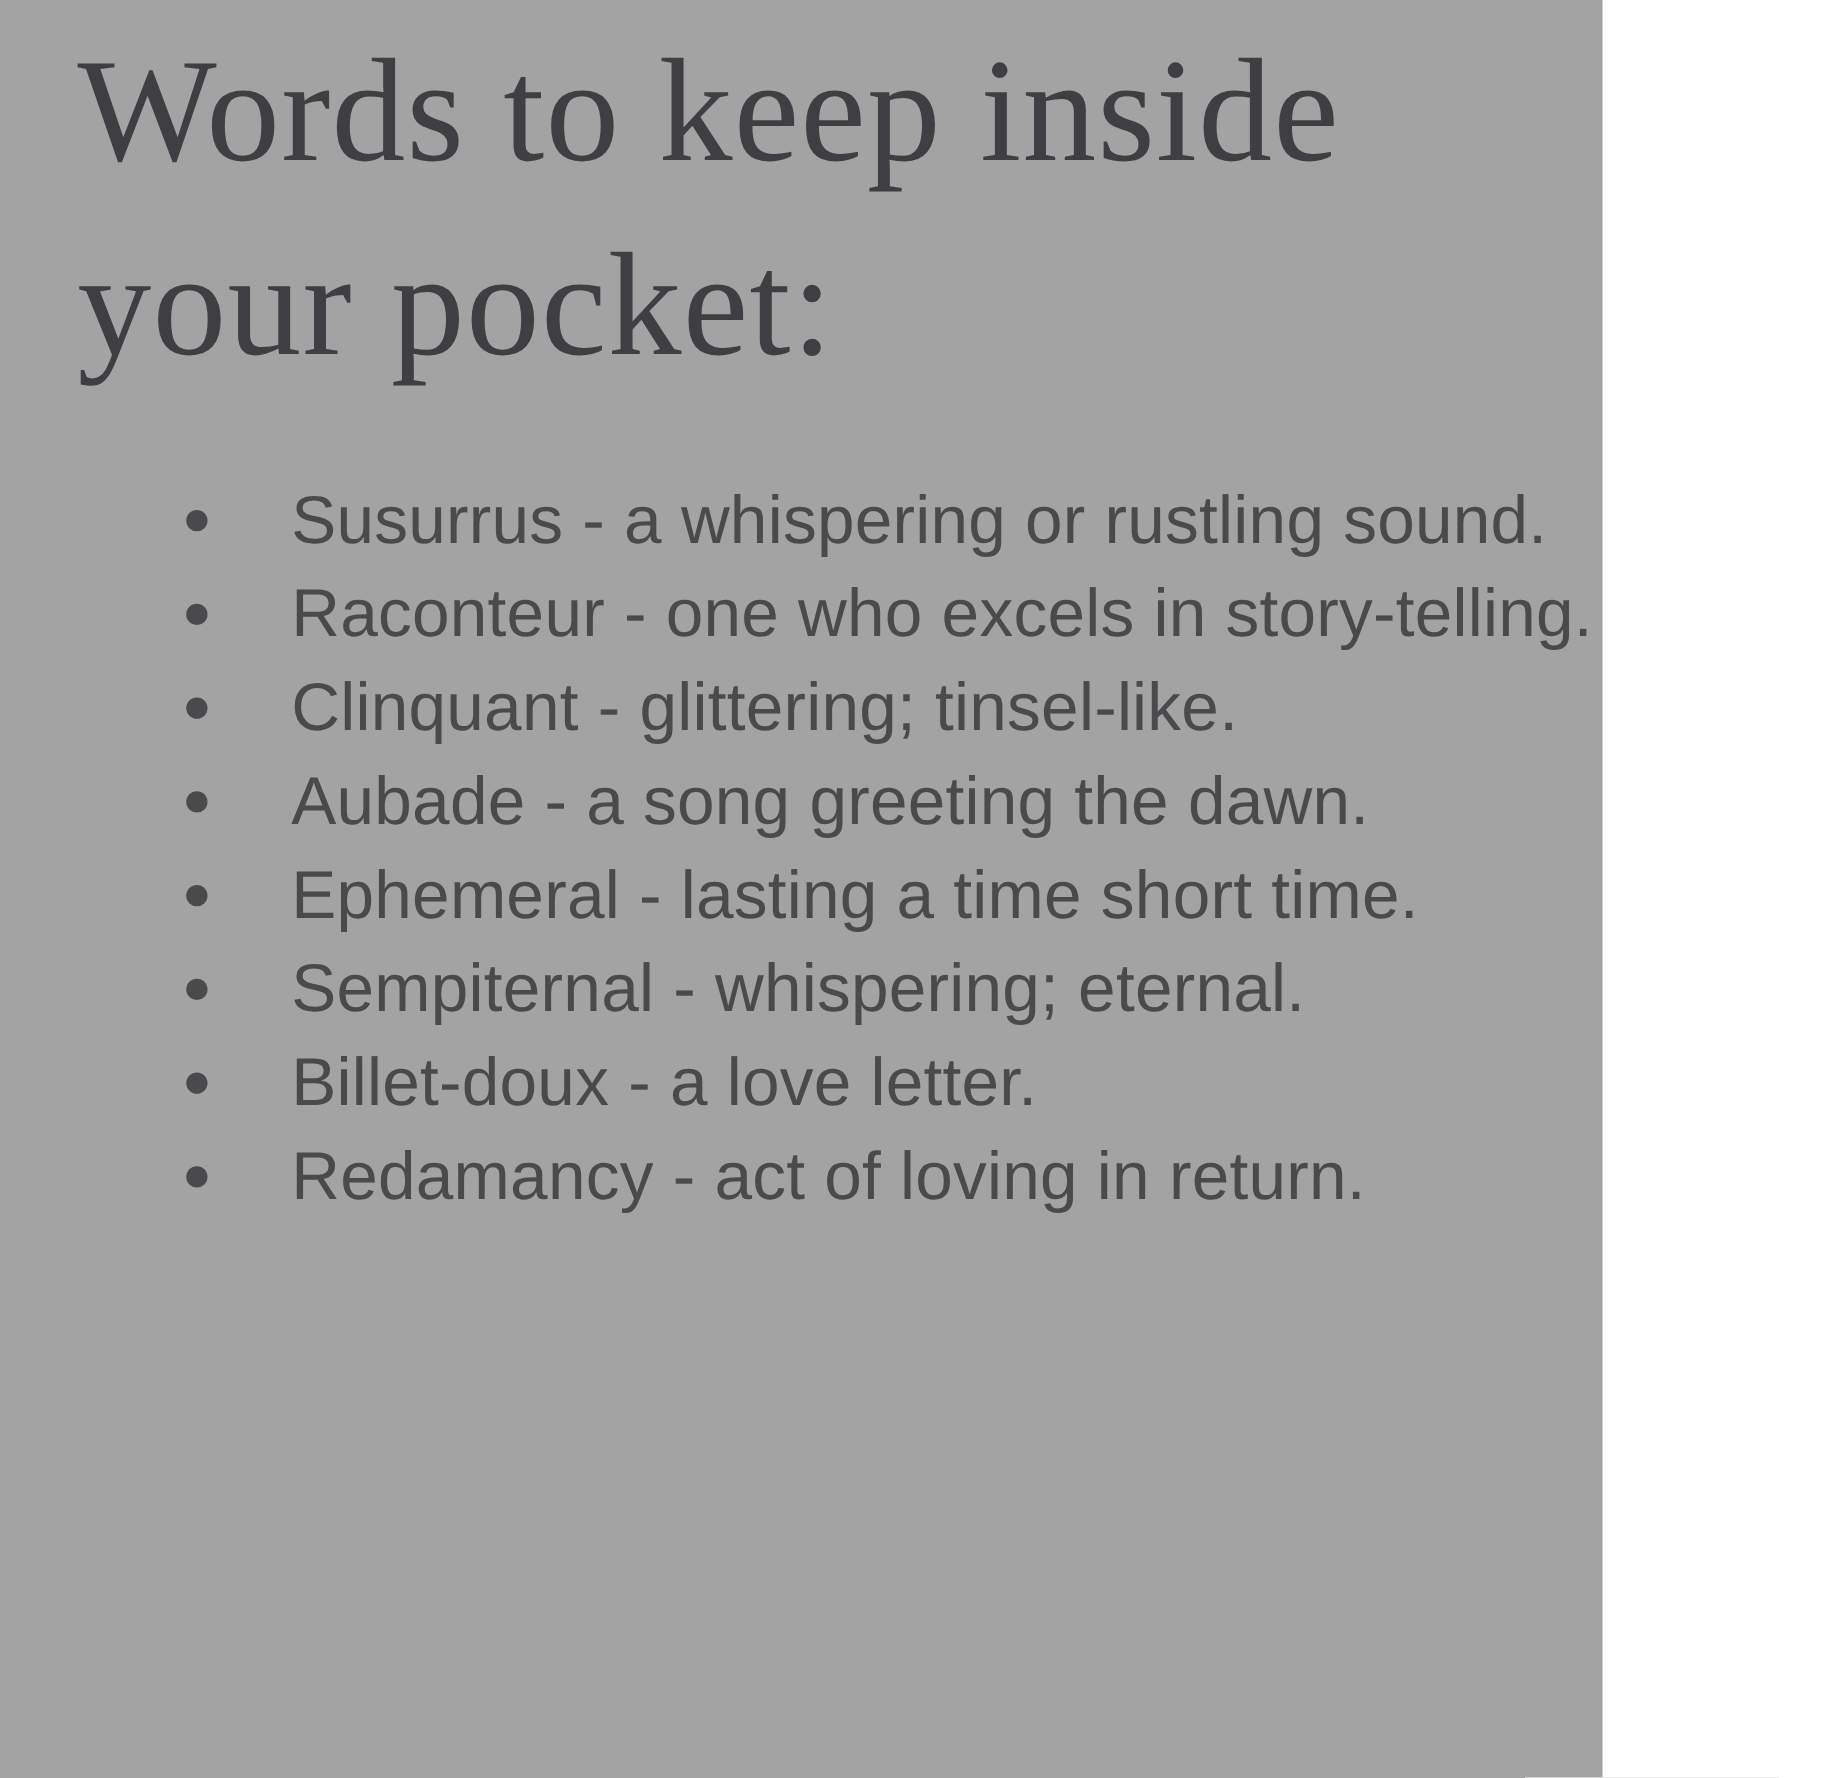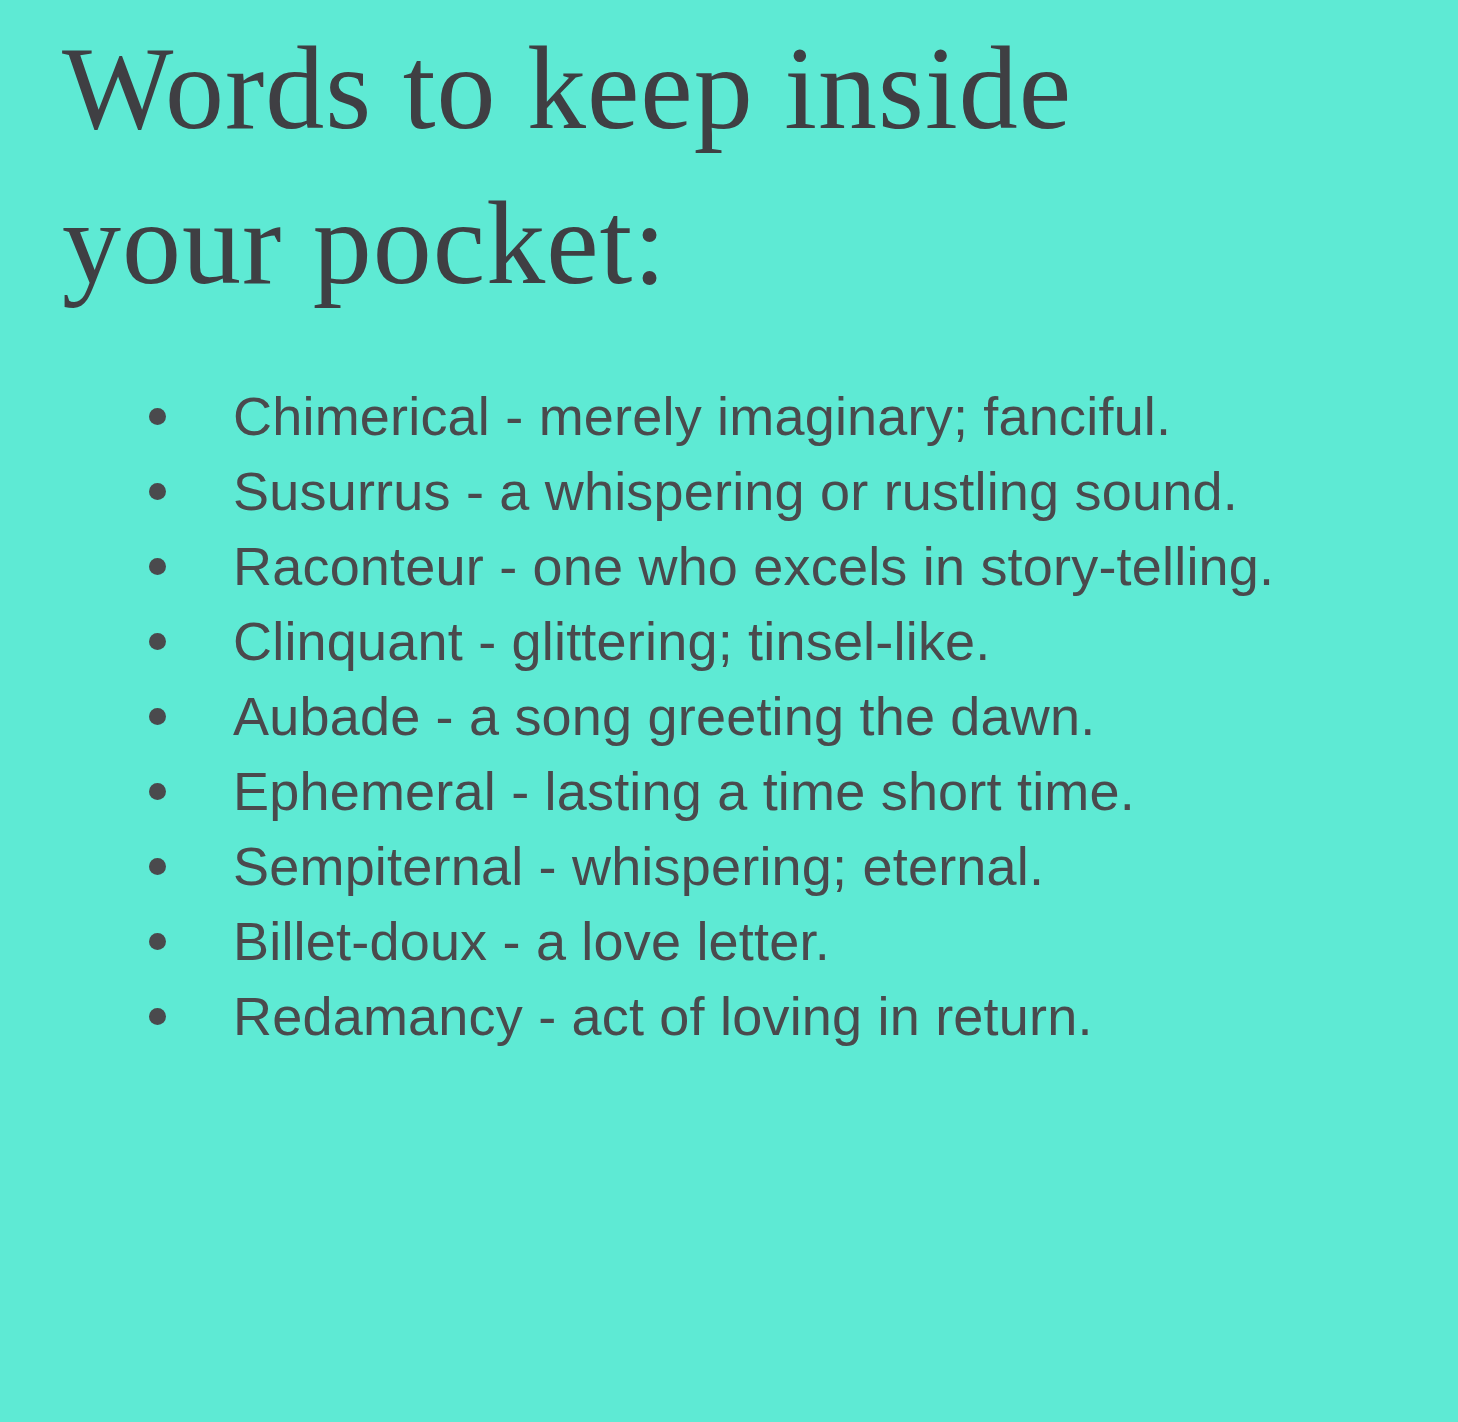--- a/index.html
+++ b/index.html
@@ -2,23 +2,23 @@
 <html><head>
 <meta charset="utf-8">
 <style>
   html, body {
     margin: 0;
     padding: 0;
     background: #ffffff;
   }
   .page {
     position: relative;
-    width: 1458px;
+    width: 1282px;
     height: 1422px;
-    background: #5eead4;
+    background: #a3a3a3;
     overflow: hidden;
     font-family: "Liberation Sans", sans-serif;
   }
   .heading {
     margin: 0;
     padding: 12px 0 0 62px;
     max-width: 1260px;
     font-family: "Liberation Serif", "DejaVu Serif", serif;
     font-weight: 400;
     font-size: 118px;
@@ -53,24 +53,20 @@
 </style>
 </head>
 <body>
 
 <div class="page">
   <h1 class="heading">Words to keep inside your pocket:</h1>
 
   <ul class="word-list">
     <li>
       <span class="bullet"></span>
-      <span>Chimerical - merely imaginary; fanciful.</span>
-    </li>
-    <li>
-      <span class="bullet"></span>
       <span>Susurrus - a whispering or rustling sound.</span>
     </li>
     <li>
       <span class="bullet"></span>
       <span>Raconteur - one who excels in story-telling.</span>
     </li>
     <li>
       <span class="bullet"></span>
       <span>Clinquant - glittering; tinsel-like.</span>
     </li>

